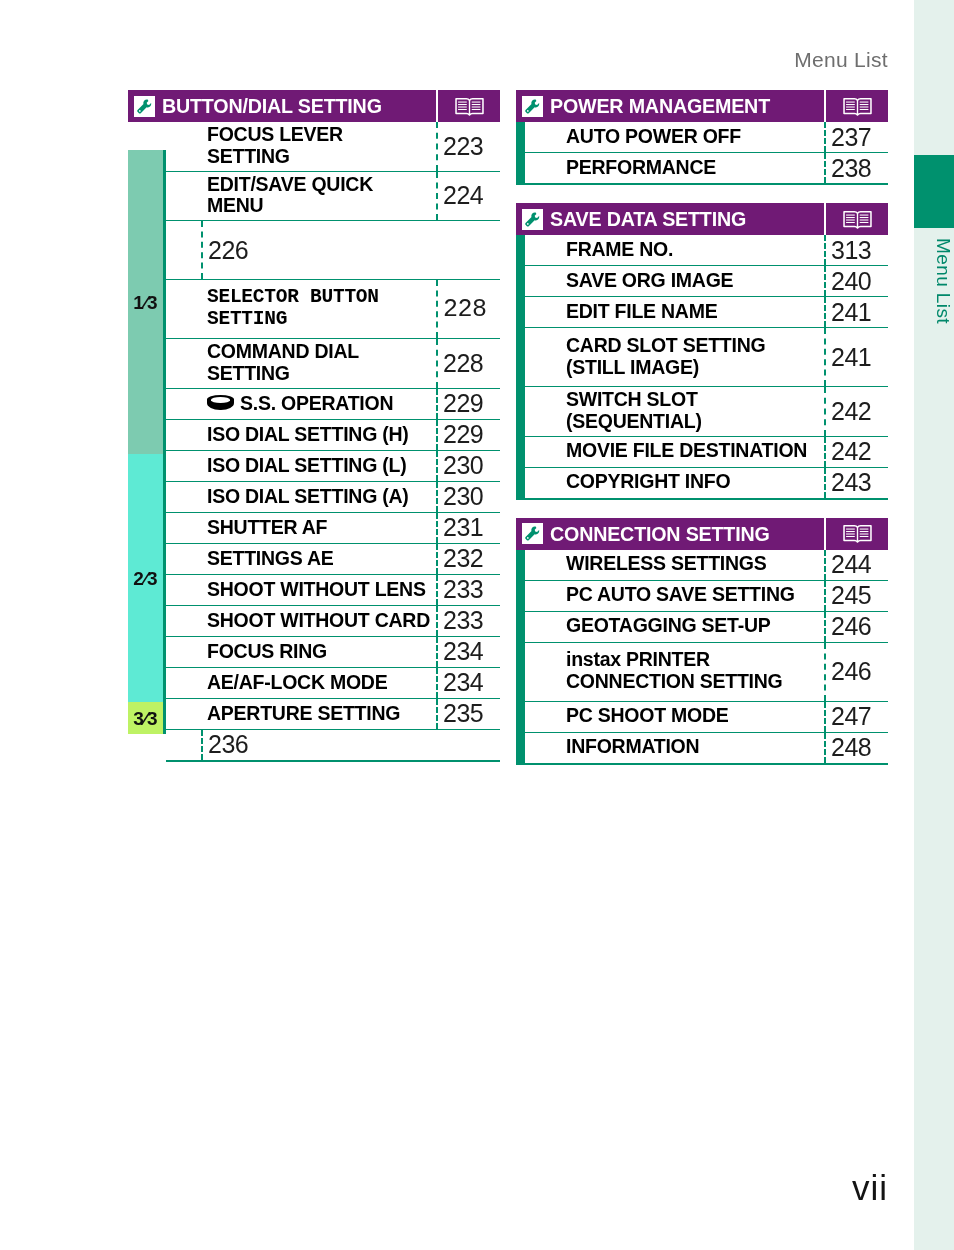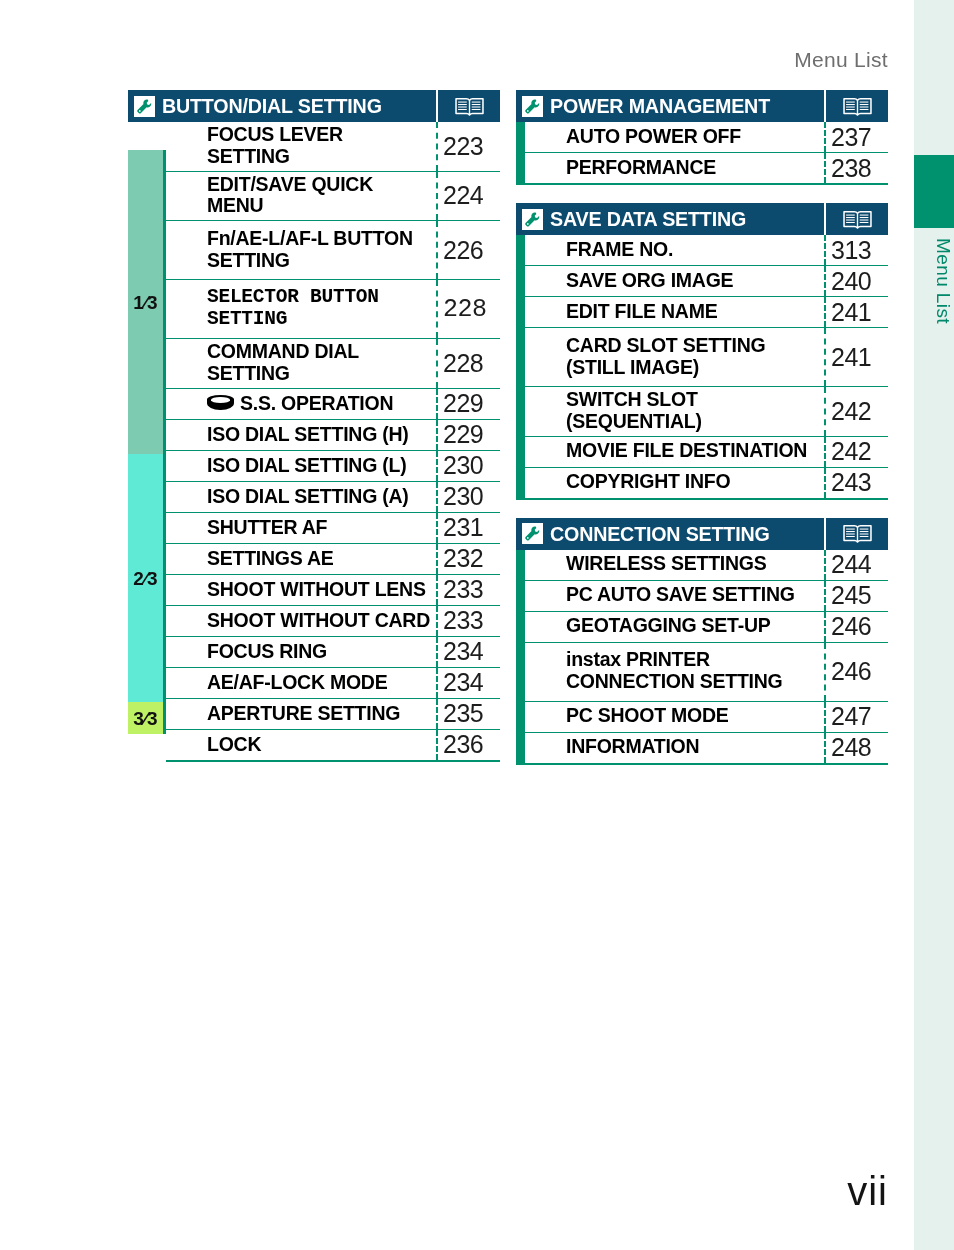--- a/index.html
+++ b/index.html
@@ -58,26 +58,26 @@
     width: 888px;
     text-align: right;
     color: #6e6e6e;
     font-size: 21px;
     letter-spacing: 0.3px;
   }
 
   
   #page-footer {
     position: absolute;
-    bottom: 36px;
+    bottom: 42px;
     left: 0;
     width: 888px;
     text-align: right;
     color: #141414;
-    font-size: 40px;
+    font-size: 35px;
     letter-spacing: 1px;
   }
 
   
   #content {
     position: absolute;
     top: 90px;
     left: 128px;
     width: 760px;
     display: flex;
@@ -89,21 +89,21 @@
   }
   #col-left  { width: 376px; }
   #col-right { width: 376px; }
 
   
   .section { margin-bottom: 18px; }
   .section:last-child { margin-bottom: 0; }
 
   
   .sec-head {
-    background: #0c4a6e;
+    background: #701a75;
     height: 32px;
     display: flex;
     align-items: center;
     position: relative;
   }
   .sec-head .wrench {
     width: 21px;
     height: 21px;
     background: #ffffff;
     margin-left: 6px;
@@ -294,21 +294,20 @@
           <div class="rows">
             <div class="row">
               <div class="label">FOCUS LEVER SETTING</div>
               <div class="page">223</div>
             </div>
             <div class="row">
               <div class="label">EDIT/SAVE QUICK MENU</div>
               <div class="page">224</div>
             </div>
             <div class="row" style="min-height: 58px;">
-              <div class="label two-line">Fn/AE-L/AF-L BUTTON SETTING</div>
               <div class="page">226</div>
             </div>
             <div class="row" style="min-height: 58px; font-family: Liberation Mono, monospace;">
               <div class="label two-line">SELECTOR BUTTON SETTING</div>
               <div class="page">228</div>
             </div>
             <div class="row">
               <div class="label">COMMAND DIAL SETTING</div>
               <div class="page">228</div>
             </div>
@@ -359,21 +358,20 @@
             </div>
             <div class="row">
               <div class="label">AE/AF-LOCK MODE</div>
               <div class="page">234</div>
             </div>
             <div class="row">
               <div class="label">APERTURE SETTING</div>
               <div class="page">235</div>
             </div>
             <div class="row">
-              <div class="label">LOCK</div>
               <div class="page">236</div>
             </div>
           </div>
         </div>
       </div>
     </div>
   <div class="col" id="col-right">
       <div class="section">
         <div class="sec-head">
           <span class="wrench">

